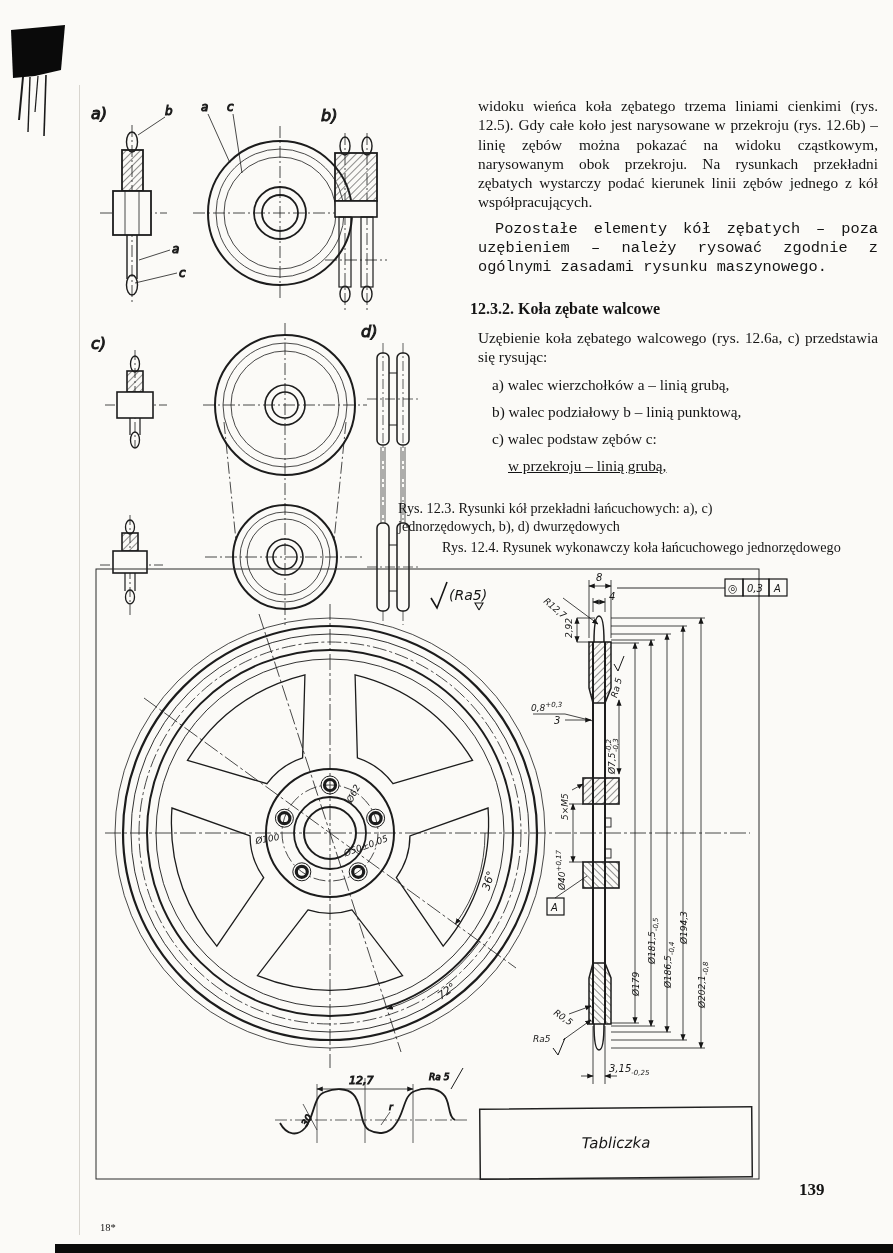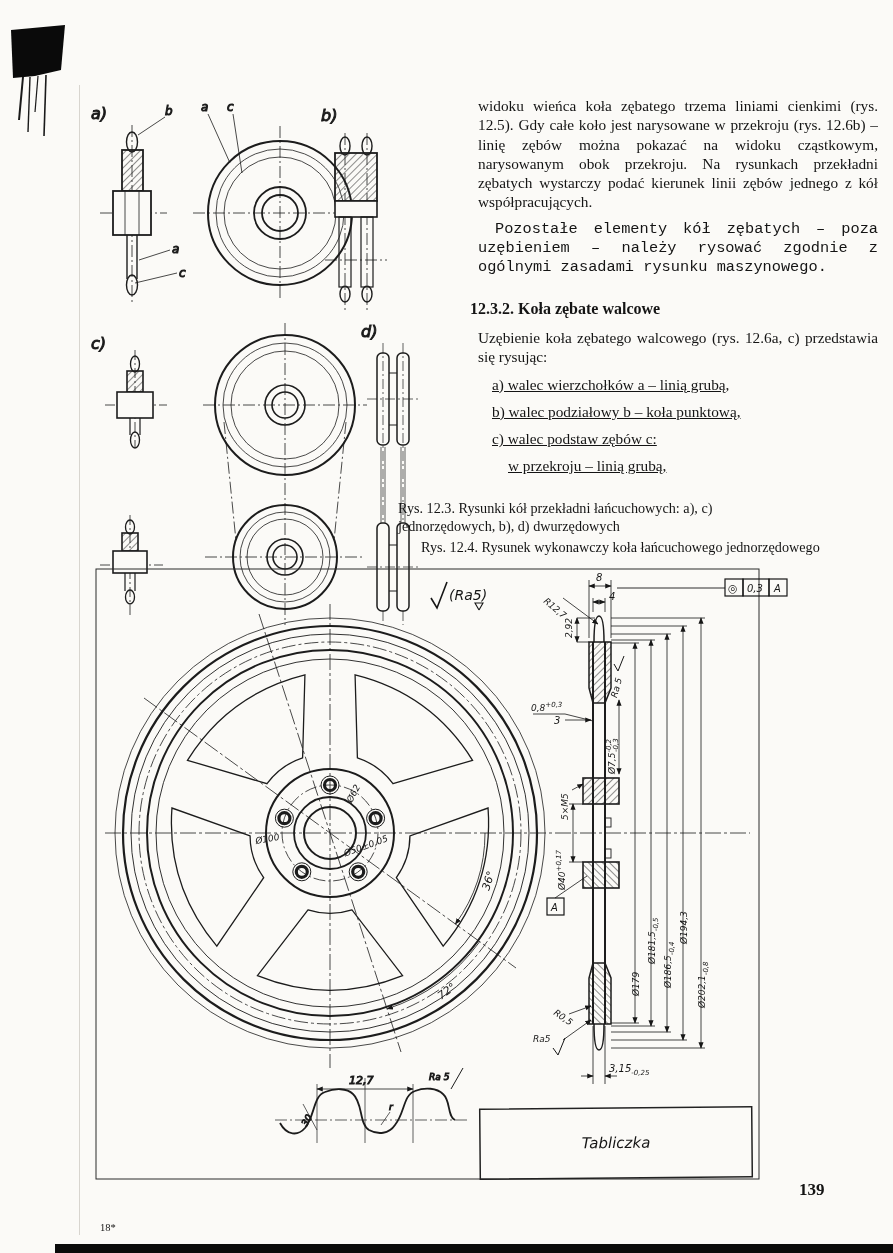--- a/index.html
+++ b/index.html
@@ -3,25 +3,25 @@
 <meta charset="utf-8">
 <style>
   html,body{margin:0;padding:0;background:#e8e6e2;}
   #page{position:relative;width:893px;height:1253px;background:#fbfaf7;overflow:hidden;
         font-family:"Liberation Serif",serif;color:#141414;}
   .textcol{position:absolute;left:470px;top:88px;width:416px;
            font-size:15.3px;line-height:19.3px;text-align:justify;}
   .textcol p{margin:8px;}
   .textcol p.ind{text-indent:17px;font-family:Liberation Mono, monospace;}
   .textcol h3{margin:21px 0 10px 0;font-size:16px;}
-  .lst{margin:0;padding-left:14px;text-indent:0;text-decoration:underline;}
+  .lst{margin:0;padding-left:14px;text-indent:0;}
   .lst2{margin:0;padding-left:30px;text-decoration:underline;}
   .lstw{margin:0;text-indent:30px;}
   .caps{position:absolute;left:398px;top:500px;width:372px;font-size:14.2px;line-height:17.5px;}
-  .cap2{position:absolute;left:421px;top:539px;width:452px;font-size:14.2px;line-height:17.5px;}
+  .cap2{position:absolute;left:442px;top:539px;width:452px;font-size:14.2px;line-height:17.5px;}
   .pageno{position:absolute;left:799px;top:1180px;font-size:17px;font-weight:bold;}
   .signat{position:absolute;left:100px;top:1202px;font-size:10.5px;margin-top:20px;}
   .gutter{position:absolute;left:79px;top:85px;width:1px;height:1150px;background:#d8d5cf;}
   .botbar{position:absolute;left:55px;top:1244px;width:838px;height:9px;background:#0b0b0b;}
   svg{overflow:visible;}
   svg text{font-family:"DejaVu Sans",sans-serif;fill:#161616;font-style:italic;}
   .figframe{position:absolute;left:95px;top:568px;}
   .fig123{position:absolute;left:75px;top:95px;}
   .blob{position:absolute;left:5px;top:20px;}
 </style>
@@ -160,21 +160,21 @@
       <line x1="328" y1="516" x2="328" y2="530" stroke-width="0.7" stroke-dasharray="10 3 2 3"></line>
     </g>
   </svg>
 
   <div class="textcol">
     <p>widoku wieńca koła zębatego trzema liniami cienkimi (rys. 12.5). Gdy całe koło jest narysowane w przekroju (rys. 12.6b) – linię zębów można pokazać na widoku cząstkowym, narysowanym obok przekroju. Na rysunkach przekładni zębatych wystarczy podać kierunek linii zębów jednego z kół współpracujących.</p>
     <p class="ind">Pozostałe elementy kół zębatych – poza uzębieniem – należy rysować zgodnie z ogólnymi zasadami rysunku maszynowego.</p>
     <h3>12.3.2. Koła zębate walcowe</h3>
     <p>Uzębienie koła zębatego walcowego (rys. 12.6a, c) przedstawia się rysując:</p>
     <p class="lst">a) walec wierzchołków a – linią grubą,</p>
-    <p class="lst">b) walec podziałowy b – koła punktową,</p>
+    <p class="lst">b) walec podziałowy b – linią punktową,</p>
     <p class="lst">c) walec podstaw zębów c:</p>
     <p class="lst2">w przekroju – linią grubą,</p>
   </div>
 
   <div class="caps">Rys. 12.3. Rysunki kół przekładni łańcuchowych: a), c) jednorzędowych, b), d) dwurzędowych</div>
   <div class="cap2">Rys. 12.4. Rysunek wykonawczy koła łańcuchowego jednorzędowego</div>
 
   <svg class="figframe" width="665" height="612" viewBox="0 0 665 612">
     <defs>
       <marker id="ar" viewBox="0 0 10 10" refX="9" refY="5" markerWidth="8" markerHeight="8" orient="auto-start-reverse">

